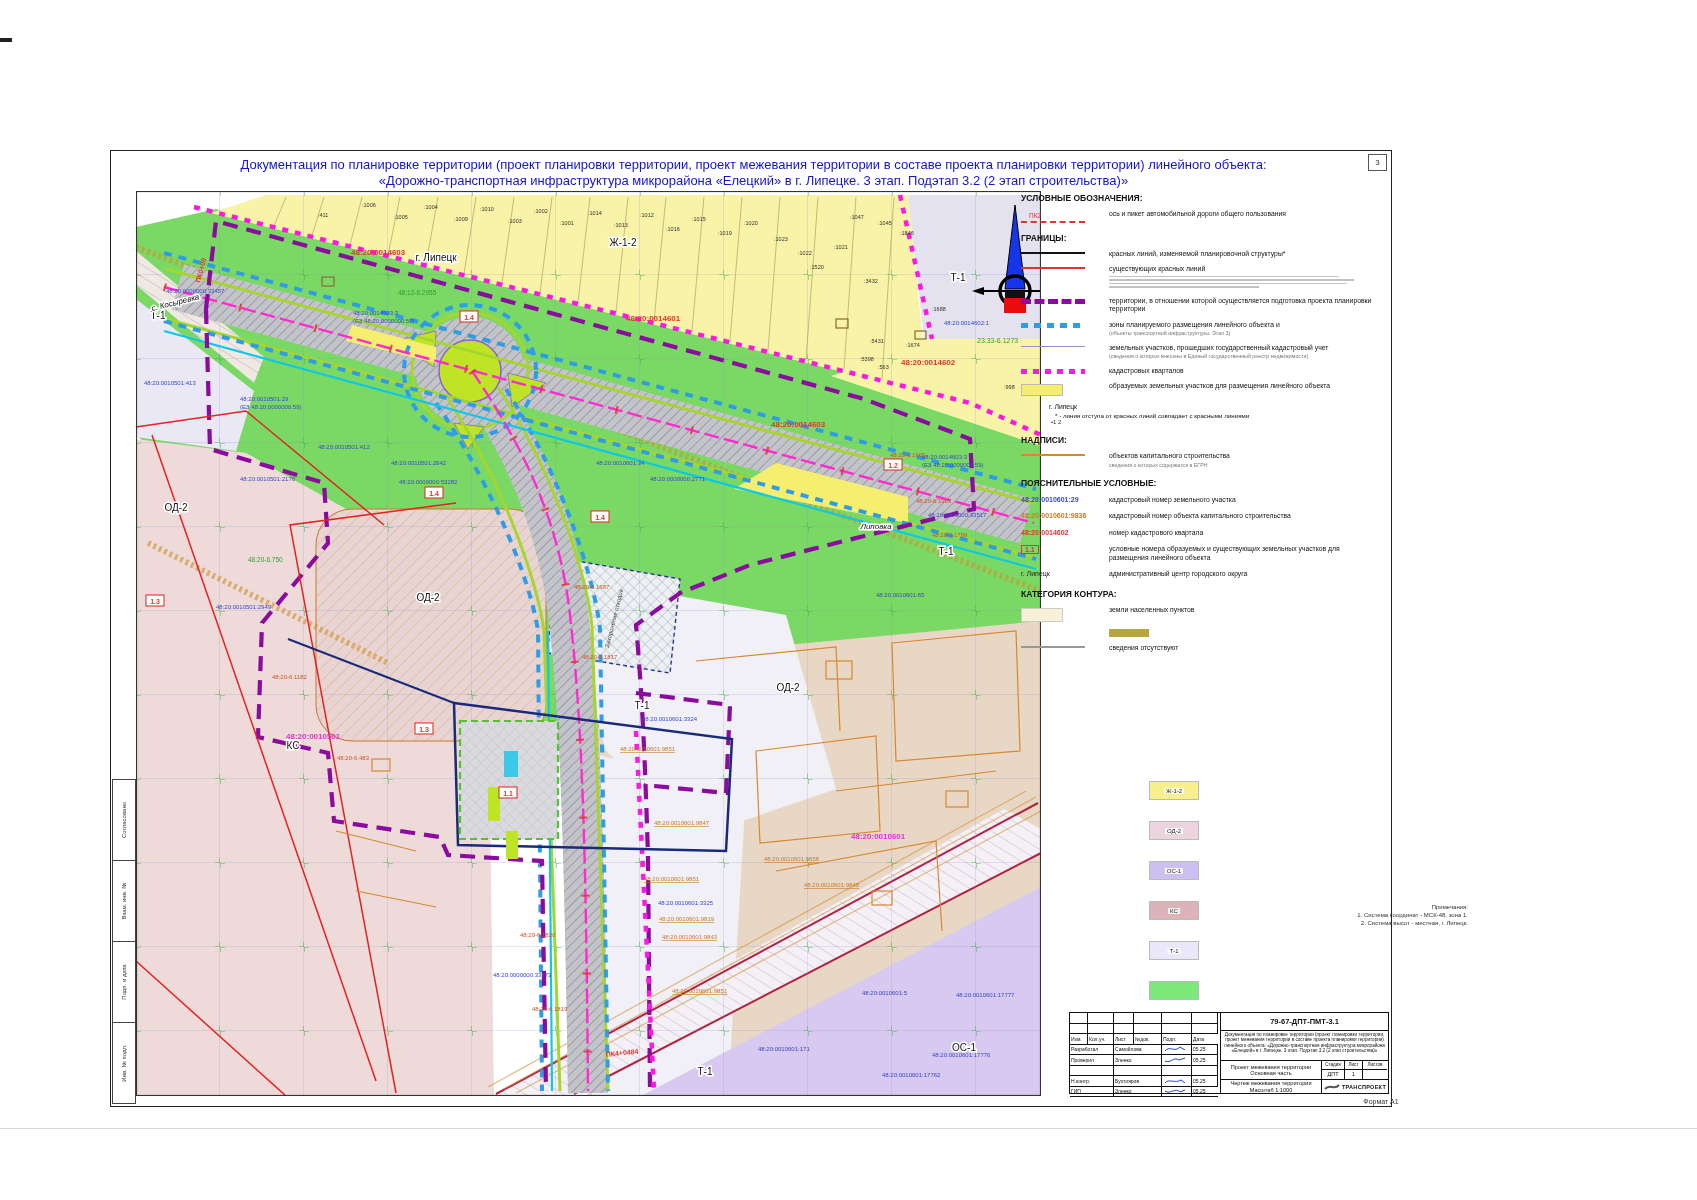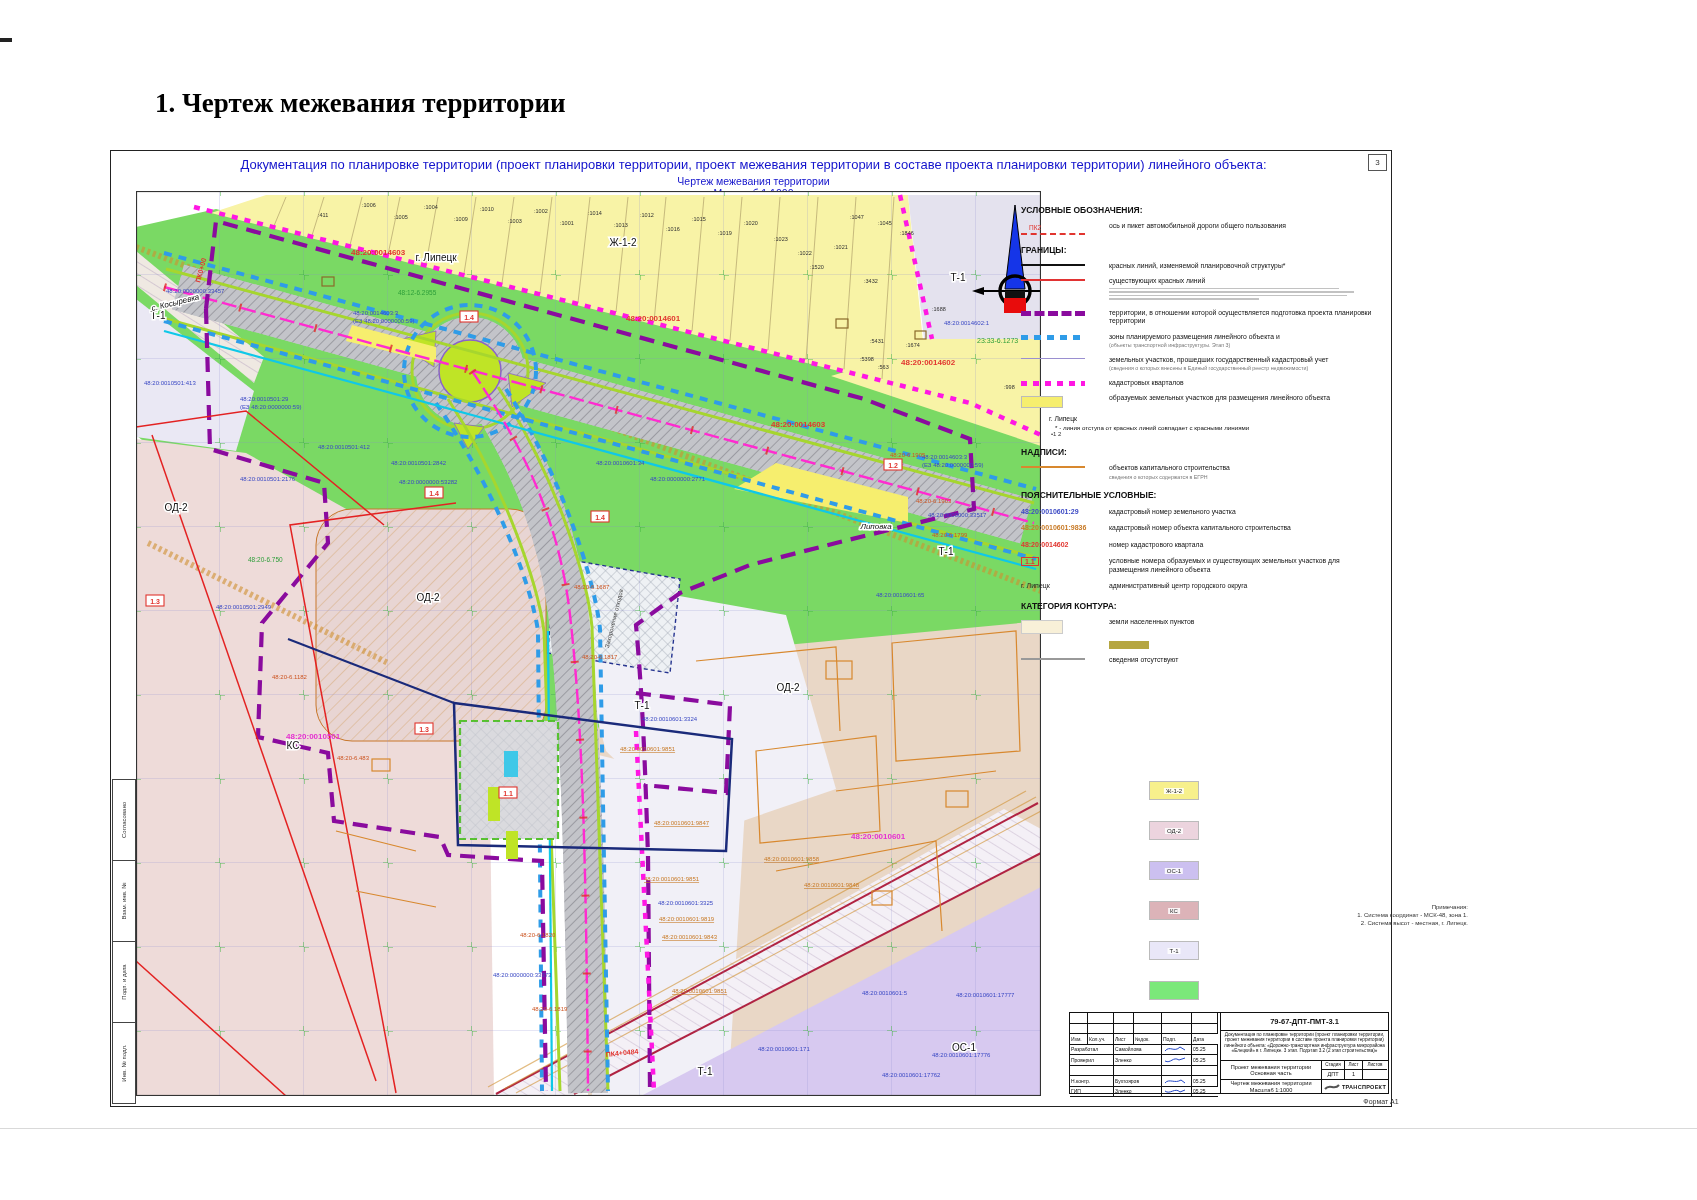--- a/index.html
+++ b/index.html
@@ -27,21 +27,21 @@
   .b{fill:#c87a26;font-size:6px;text-decoration:underline;}
   .z{fill:#cc5522;font-size:6px;}
   .g{fill:#2e9e3a;font-size:6.5px;}
   .zone{fill:#111;font-size:10px;text-anchor:middle;paint-order:stroke;stroke:#fff;stroke-width:3px;}
   .place{fill:#111;font-size:8px;font-style:italic;text-anchor:middle;paint-order:stroke;stroke:#fff;stroke-width:3px;}
   .pk{fill:#e1352f;font-size:7px;font-weight:bold;}
   .tiny{fill:#333;font-size:5.5px;}
   .tm{fill:#444;font-size:6px;text-anchor:middle;}
   .box-t{fill:#e1352f;font-size:7px;font-weight:bold;text-anchor:middle;}
   
-  #legend{position:absolute;left:910px;top:44px;width:352px;color:#111;}
+  #legend{position:absolute;left:910px;top:32px;width:352px;color:#111;}
   .lg-title{font-size:8.5px;font-weight:bold;margin:10px 0 6px 0;}
   .lg-row{display:flex;align-items:flex-start;margin:7px 0;}
   .sym{width:88px;flex:0 0 88px;padding-top:2px;}
   .sym .bar{width:64px;}
   .txt{font-size:6.8px;line-height:1.25;}
   .sub{font-size:5.3px;color:#777;line-height:1.2;margin-top:1px;}
   .fineline{height:1.5px;background:#c2c2c2;margin:2px 0;width:230px;}
   .pk2{color:#e1352f;font-size:6.5px;margin-left:8px;}
   .axisline{border-top:2px dashed #e1352f;width:64px;margin-top:2px;}
   .blackline{border-top:2px solid #111;}
@@ -101,28 +101,28 @@
   .strip{width:22px;height:80px;border:0.8px solid #444;border-top:none;position:relative;}
   .strip:first-child{border-top:0.8px solid #444;}
   .strip span{position:absolute;left:50%;top:50%;transform:translate(-50%,-50%) rotate(-90deg);
       white-space:nowrap;font-size:6px;color:#333;}
 </style>
 </head>
 <body>
 
 <div id="page">
   <div id="corner-tick"></div>
-  <div id="doc-title">1.  Чертеж межевания территории</div>
   <div id="bottom-line"></div>
 
   <div class="sheet">
     <div class="pagenum">3</div>
 
     <div class="hdr">
       <div class="h1">Документация по планировке территории (проект планировки территории, проект межевания территории в составе проекта планировки территории) линейного объекта:</div>
+      <div class="h2">«Дорожно-транспортная инфраструктура микрорайона «Елецкий» в г. Липецке. 3 этап. Подэтап 3.2 (2 этап строительства)»</div>
       <div class="h3">Чертеж межевания территории</div>
       <div class="h4">Масштаб 1:1000</div>
     </div>
 
     <div id="mapwrap">
     <svg id="mapsvg" width="905" height="905" viewBox="0 0 905 905">
       <defs>
         <pattern id="ph" width="7" height="7" patternUnits="userSpaceOnUse" patternTransform="rotate(45)">
           <rect width="7" height="7" fill="#c3c4c9"></rect>
               <line x1="0" y1="0" x2="0" y2="7" stroke="#94949b" stroke-width="2"></line>

